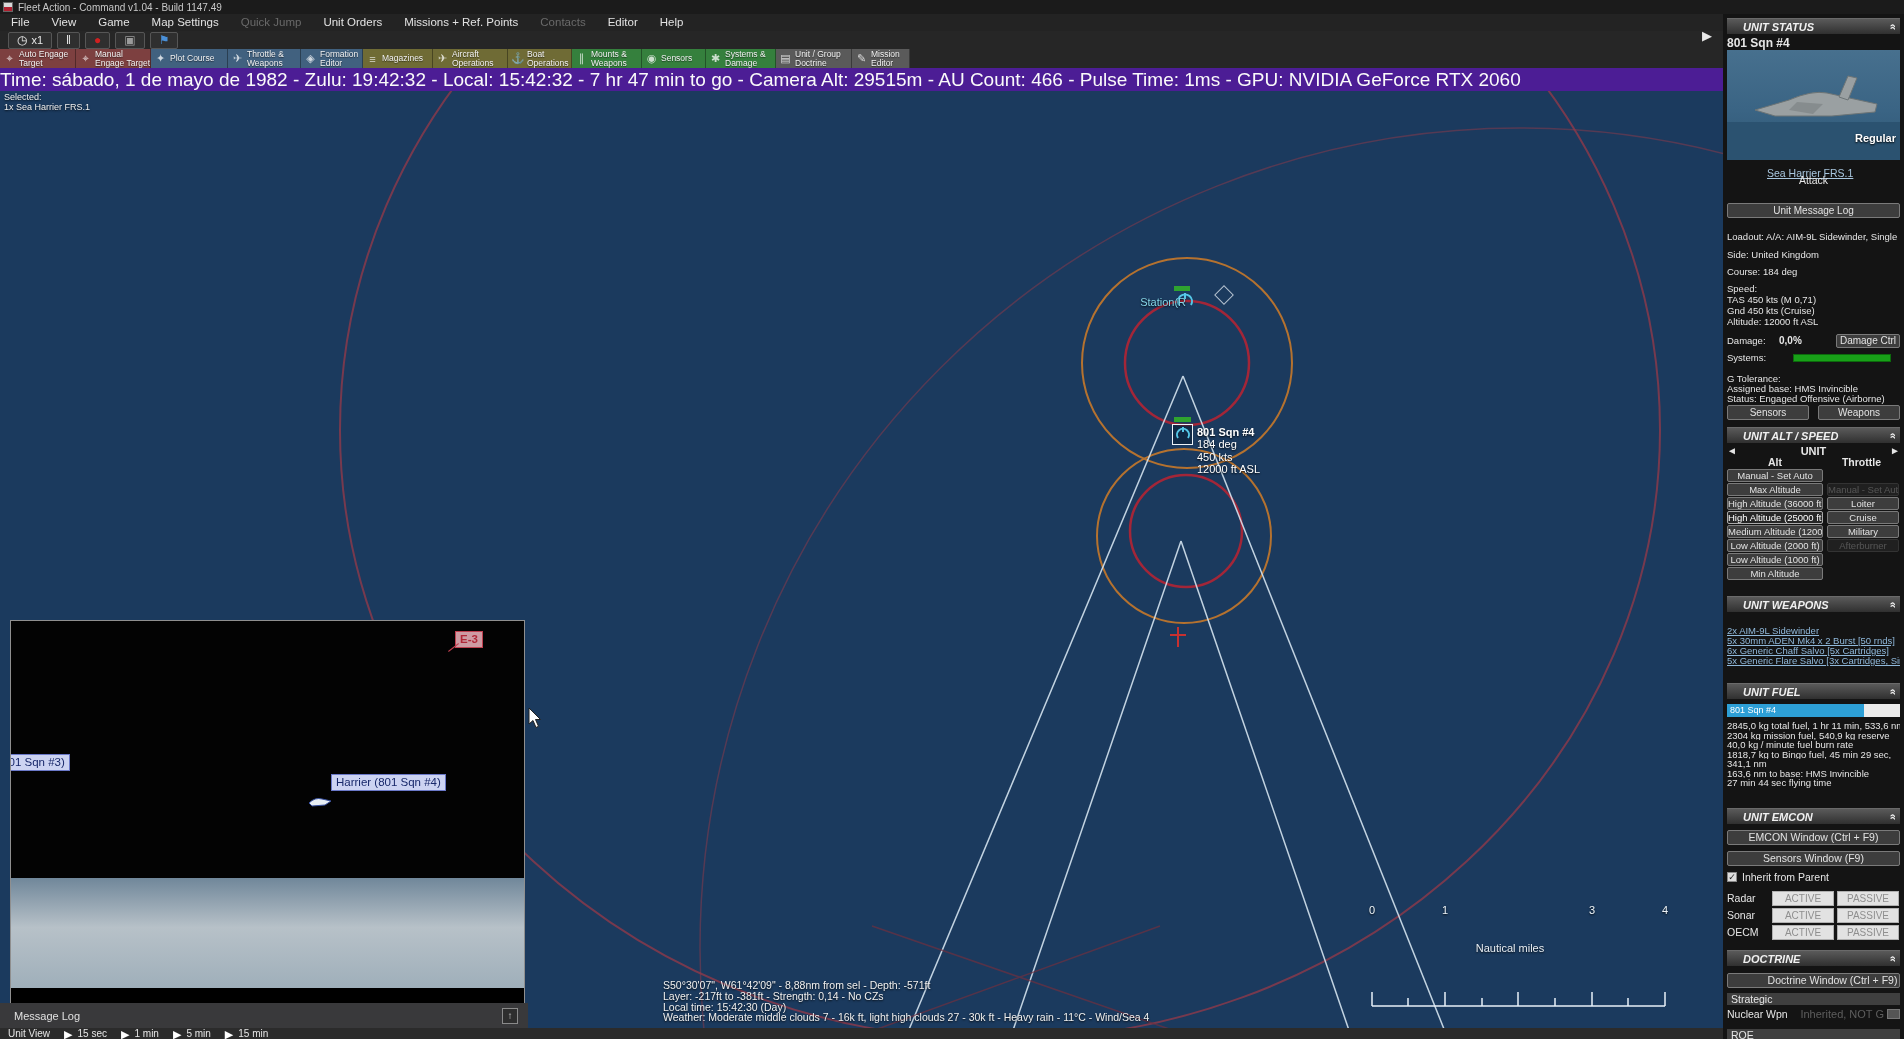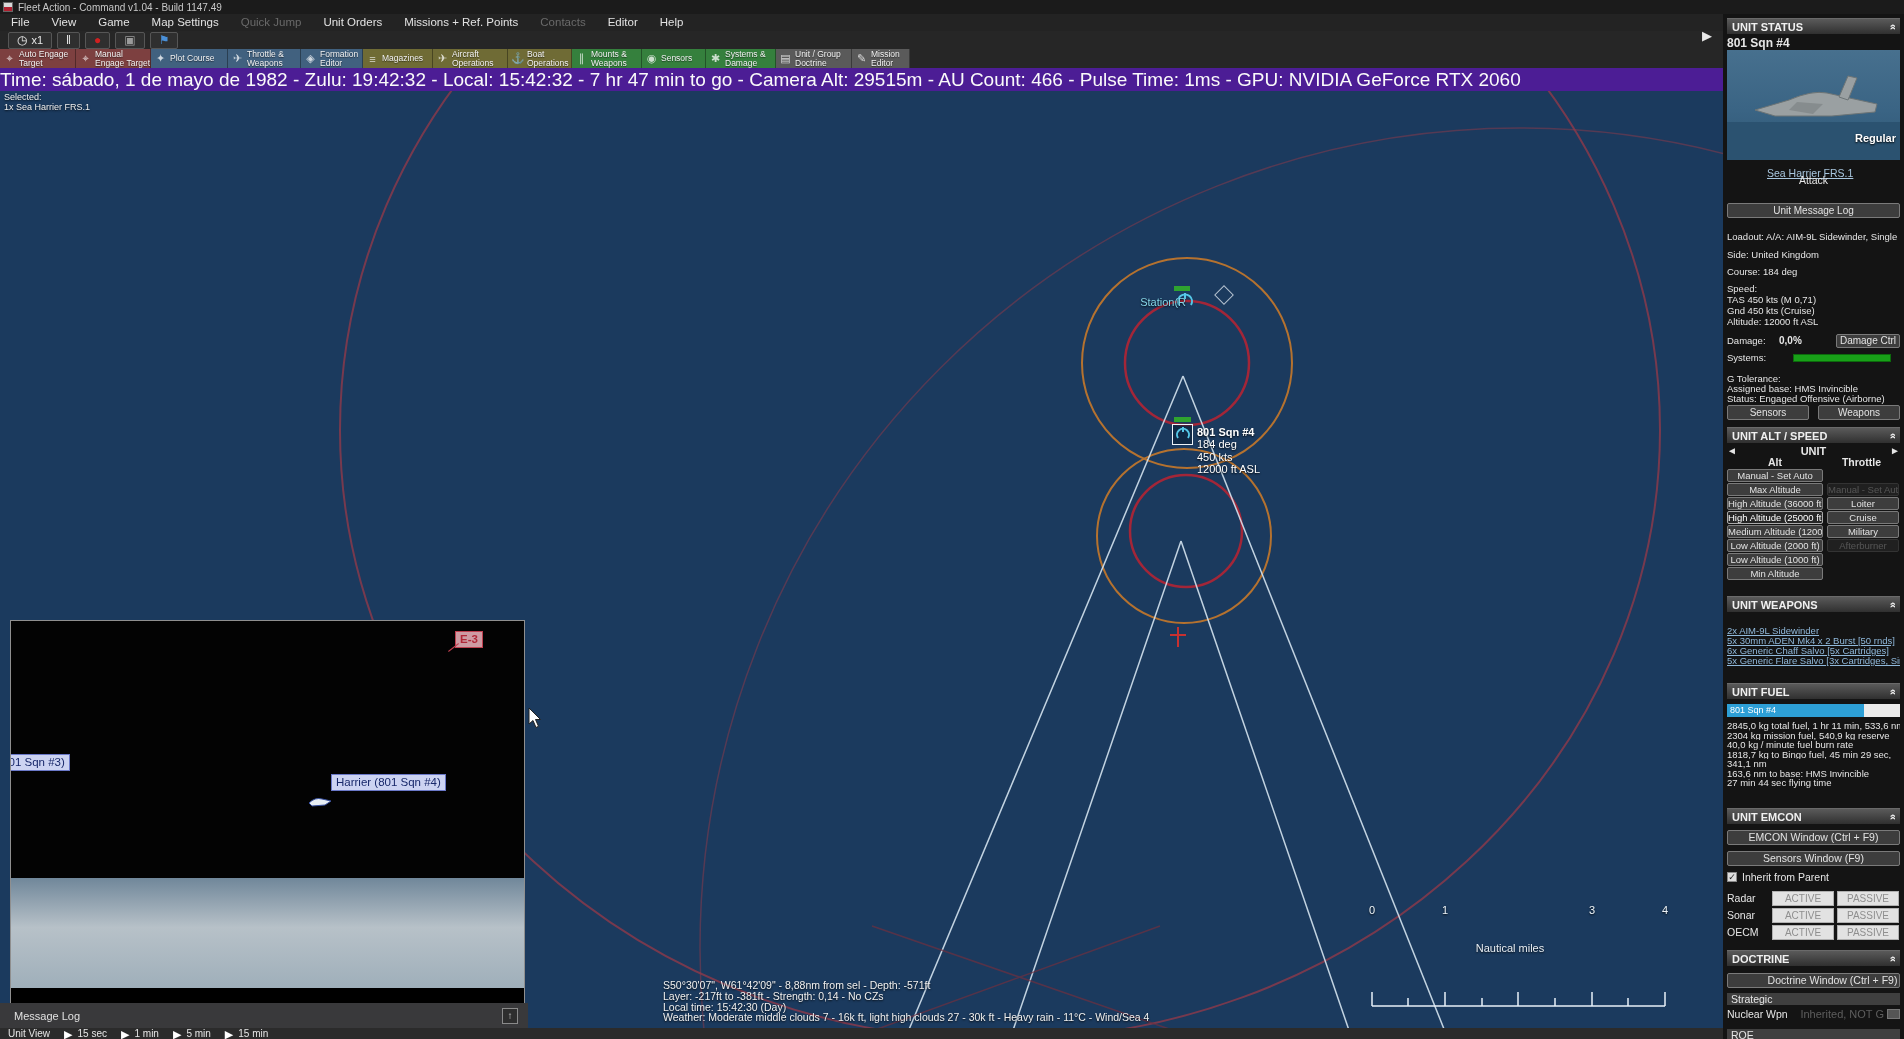--- a/index.html
+++ b/index.html
@@ -85,21 +85,21 @@
     font-size:10px; line-height:14px; text-align:center; margin-right:10px; }
   .taskbar { position:absolute; left:0; top:1028px; width:1723px; height:11px; background:#2b2b2b;
     display:flex; align-items:flex-start; gap:14px; padding-left:8px; overflow:hidden; }
   .tk { color:#e6e6e6; font-size:10px; display:flex; gap:5px; align-items:flex-start; }
   .tk .play { color:#fff; font-size:11px; }
 
   
   .sidebar { position:absolute; left:1723px; top:14px; width:181px; height:1025px; background:#141414;
     color:#e6e6e6; padding:4px 4px 0 4px; overflow:hidden; }
   .sec-hdr { height:16px; background:linear-gradient(#5a5a5a,#303030); border-top:1px solid #6a6a6a;
-    font-size:11px; font-weight:bold; color:#f0f0f0; line-height:16px; padding-left:5px; position:relative; }
+    font-size:11px; font-weight:bold; color:#f0f0f0; line-height:16px; padding-left:16px; position:relative;font-style:italic; }
   .sec-hdr .chev { position:absolute; right:5px; top:0; transform:rotate(-90deg); font-size:11px; font-weight:bold; }
   .u-name { font-size:12px; font-weight:bold; margin-top:2px; height:14px; }
   .photo { position:relative; height:110px; background:linear-gradient(#47708e 0%,#3a6484 55%,#2e5674 100%); overflow:hidden; }
   .photo .prof { position:absolute; right:4px; bottom:16px; font-size:11px; font-weight:bold; color:#fff;
     text-shadow:0 1px 2px #000; }
   .link { color:#a8c6de; text-decoration:underline; font-size:10.5px; }
   .typ { margin-top:3px; height:11px;margin-left:40px; }
   .attk { font-size:10.5px; height:11px;text-align:center; }
   .btn { background:#3d3d3d; border:1px solid #7a7a7a; border-radius:2px; color:#e2e2e2;
     font-size:10px; text-align:center; overflow:hidden; white-space:nowrap; }

